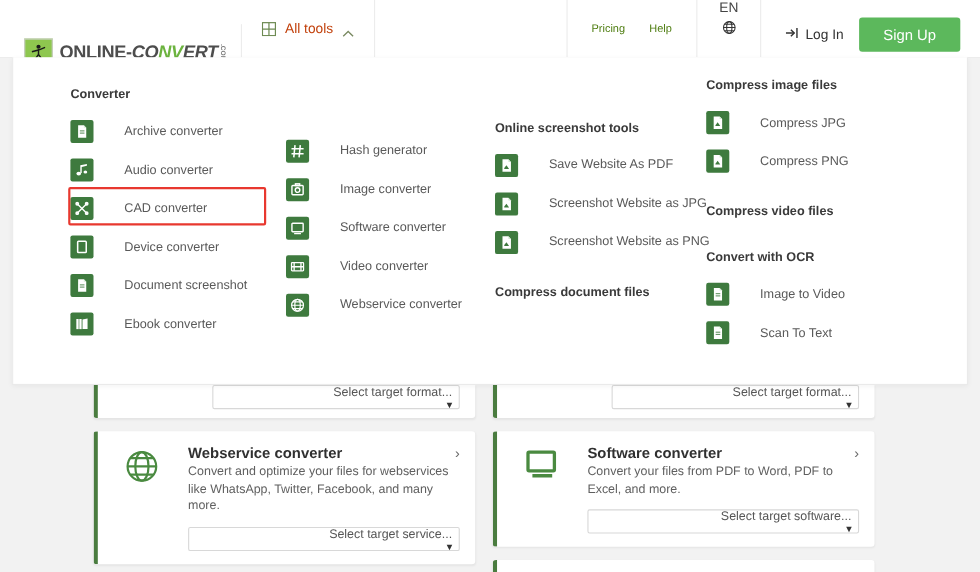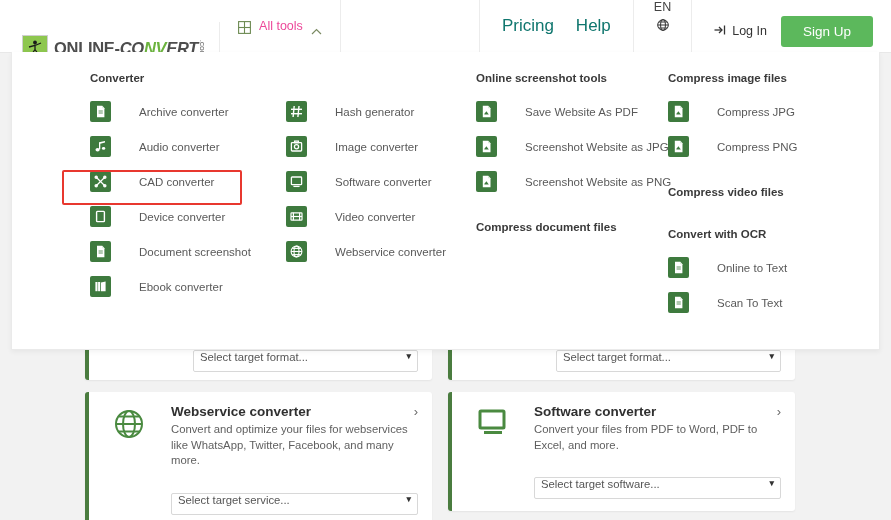--- a/index.html
+++ b/index.html
@@ -54,32 +54,32 @@
   .alltools {
     display: flex; align-items: center; gap: 8px;
     height: 52px;
     padding: 0 18px;
     margin-left: 0;
     border-right: 1px solid #ececec;
     background: #fff;
     position: relative;
     z-index: 7;
   }
-  .alltools .label { font-size: 12.5px; color: #ec4899; }
+  .alltools .label { font-size: 12.5px; color: #c2410c; }
   .grid-icon { width: 13px; height: 13px; }
   .caret { width: 11px; height: 8px; }
 
   .hdr-spacer { flex: 1; }
 
   .hdr-links {
     display: flex; align-items: center; gap: 22px;
     height: 53px; padding: 0 22px;
     border-left: 1px solid #ececec;
   }
-  .hdr-links a { font-size: 17px; color: #0f766e; text-decoration: none; }
+  .hdr-links a { font-size: 10px; color: #4d7c0f; text-decoration: none; }
   .hdr-lang {
     display: flex; align-items: center; gap: 5px;
     height: 53px; padding: 0 20px;
     border-left: 1px solid #ececec; border-right: 1px solid #ececec;
     font-size: 12.5px; color: #444; flex-direction: column;
   }
   .hdr-auth { display: flex; align-items: center; gap: 14px; padding: 0 18px 0 22px; margin-top: 10px; }
   .login { display: flex; align-items: center; gap: 5px; font-size: 12.5px; color: #333; text-decoration: none; }
   .signup {
     background: #5cb85c; color: #fff;
@@ -95,21 +95,21 @@
     position: absolute;
     top: 52px; left: 11px;
     width: 869px; height: 298px;
     background: #ffffff;
     border: 1px solid #eaeaea;
     border-top: none;
     box-shadow: 0 2px 5px rgba(0,0,0,0.05);
     z-index: 6;
     padding: 12px 0 0 0;
   }
-  .mm-cols { display: flex; padding-left: 66px; }
+  .mm-cols { display: flex; padding-left: 40px; align-items: center; }
   .mm-col { }
   .col1 { width: 196px; }
   .col2 { width: 190px; }
   .col3 { width: 192px; }
   .col4 { width: 190px; }
 
   .mm-head {
     font-size: 11.5px; font-weight: bold; color: #3a3a3a;
     padding: 8px 0 8px 12px;
     margin-bottom: 2px;
@@ -170,34 +170,35 @@
     overflow: hidden;
     display: flex; align-items: flex-end;
     padding-bottom: 8px;
   }
   .card.partial-bot { height: 30px; overflow: hidden; padding-bottom: 0; margin-bottom: 0; }
 
   .card-inner { display: flex; gap: 16px; }
   .card-ico { width: 52px; flex: none; display: flex; align-items: flex-start; justify-content: center; padding-top: 4px; }
   .card-body { flex: 1; }
   .card-title { font-size: 13.5px; font-weight: bold; color: #303030; margin-bottom: 3px; }
-  .card-desc { font-size: 11.3px; color: #5f5f5f; line-height: 1.38; margin-bottom: 24px; }
+  .card-desc { font-size: 11.3px; color: #5f5f5f; line-height: 1.38; margin-bottom: 10px; }
   .card-arrow { position: absolute; right: 14px; top: 12px; font-size: 13px; color: #6b6b6b; }
 
   .sel {
     width: 100%;
     height: 22px;
     border: 1px solid #d8d8d8;
     background: #fff;
     font-size: 11.3px;
     color: #555;
     padding: 0 6px;
-    display: flex; align-items: flex-start; justify-content: space-between;
+    display: flex; align-items: flex-end; justify-content: space-between;
     border-radius: 2px;
     font-family: "Liberation Sans", sans-serif;
+    flex-direction: column;
   }
   .sel .chev { font-size: 9px; color: #333; font-weight: bold; }
 </style>
 </head>
 <body>
 
 <div id="app">
 
   <div class="bg-area">
     <div class="cards">
@@ -460,21 +461,21 @@
           <div class="mm-head spaced">Convert with OCR</div>
           <a class="mm-item" href="#">
             <span class="mm-ico">
               <svg width="13" height="13" viewBox="0 0 13 13" fill="#fff">
                 <path d="M3 0.8 L8.2 0.8 L10.4 3.2 L10.4 12.2 L3 12.2 Z"></path>
                 <path d="M8.2 0.8 L8.2 3.2 L10.4 3.2 Z" fill="#d8ecd8"></path>
                 <line x1="4.6" y1="6" x2="8.8" y2="6" stroke="#3e7a3e" stroke-width="0.8"></line>
                 <line x1="4.6" y1="8" x2="8.8" y2="8" stroke="#3e7a3e" stroke-width="0.8"></line>
               </svg>
             </span>
-            <span class="mm-label">Online to Text</span>
+            <span class="mm-label">Image to Video</span>
           </a>
           <a class="mm-item" href="#">
             <span class="mm-ico">
               <svg width="13" height="13" viewBox="0 0 13 13" fill="#fff">
                 <path d="M3 0.8 L8.2 0.8 L10.4 3.2 L10.4 12.2 L3 12.2 Z"></path>
                 <path d="M8.2 0.8 L8.2 3.2 L10.4 3.2 Z" fill="#d8ecd8"></path>
                 <line x1="4.6" y1="6" x2="8.8" y2="6" stroke="#3e7a3e" stroke-width="0.8"></line>
                 <line x1="4.6" y1="8" x2="8.8" y2="8" stroke="#3e7a3e" stroke-width="0.8"></line>
               </svg>
             </span>

